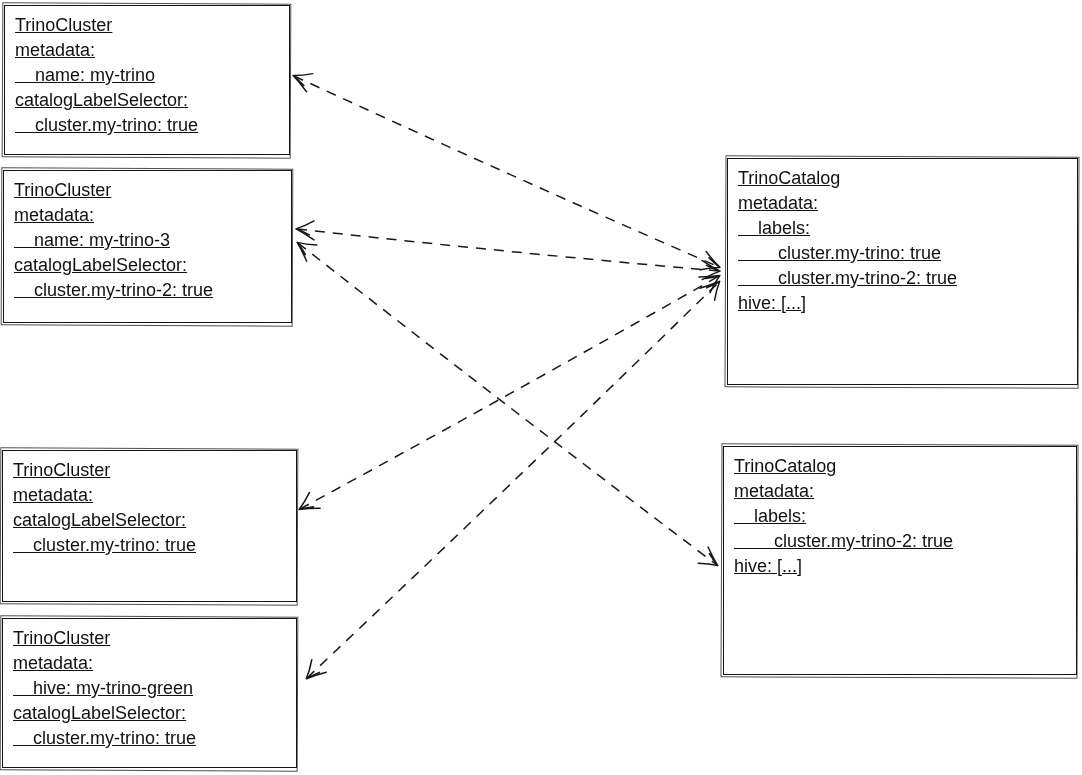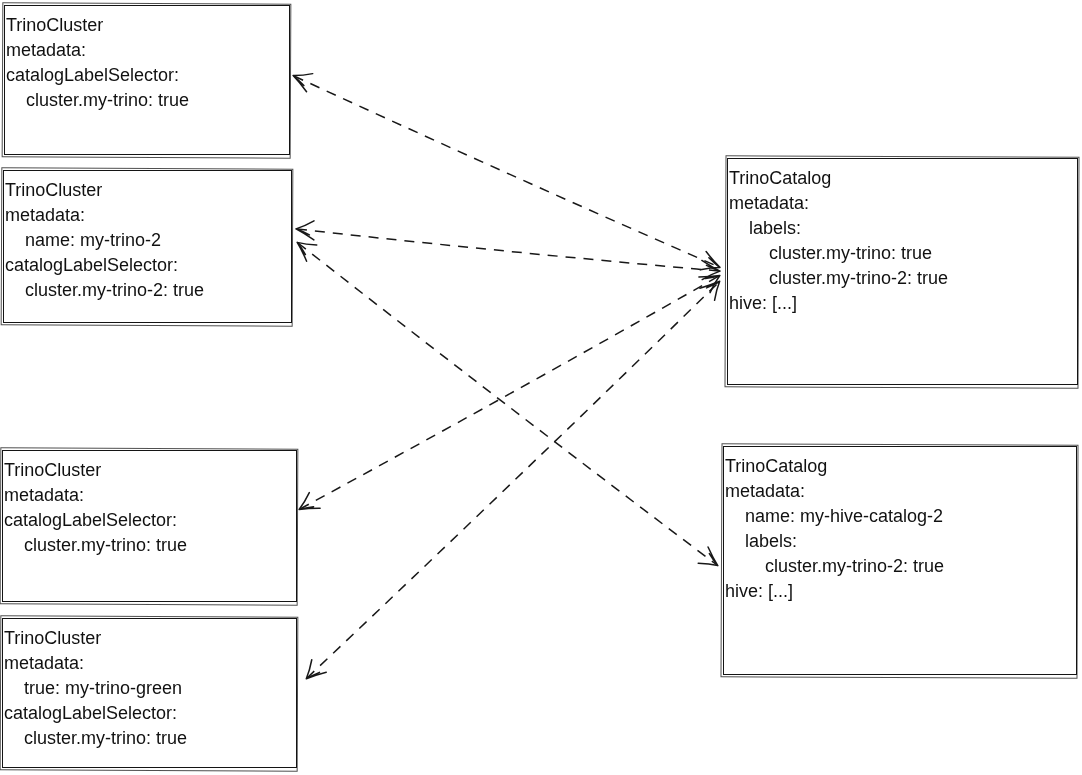--- a/index.html
+++ b/index.html
@@ -20,24 +20,25 @@
     stroke:#181818;
     stroke-width:1.5;
     stroke-dasharray:10 8;
     stroke-linecap:butt;
   }
   .node{
     position:absolute;
     background:#ffffff;
     border:1.8px solid #141414;
     box-sizing:border-box;
-    padding:7px 1px;
+    padding:7px 10px;
     color:#111111;
     font-size:18px;
     line-height:25px;
+    text-decoration:underline;
   }
   
   .node::before{
     content:"";
     position:absolute;
     inset:-3px -2px -4px -3px;
     border:1px solid rgba(20,20,20,0.75);
     transform:rotate(0.25deg);
     pointer-events:none;
   }
@@ -61,58 +62,58 @@
   <path d="M294,76 Q505.4752039023681,173.78030545284582 719,267" class="edge" marker-start="url(#ah)" marker-end="url(#ah)"></path>
       <path d="M297,229 Q507.7524080656894,252.48770943521632 719,271" class="edge" marker-start="url(#ah)" marker-end="url(#ah)"></path>
       <path d="M298,243 Q505.9766377910819,405.98226324700835 717,565" class="edge" marker-start="url(#ah)" marker-end="url(#ah)"></path>
       <path d="M300,509 Q510.7149927197785,394.6849010711896 719,276" class="edge" marker-start="url(#ah)" marker-end="url(#ah)"></path>
       <path d="M307,678 Q514.7324220427621,481.8024188929747 719,282" class="edge" marker-start="url(#ah)" marker-end="url(#ah)"></path>
     </svg>
 
   <div class="node" style="left:4px;top:5px;width:286px;height:150px;">
     <div class="ln">TrinoCluster</div>
     <div class="ln">metadata:</div>
+    <div class="ln">    name: my-trino</div>
     <div class="ln">catalogLabelSelector:</div>
     <div class="ln">    cluster.my-trino: true</div>
   </div>
 
   <div class="node" style="left:3px;top:170px;width:289px;height:153px;">
     <div class="ln">TrinoCluster</div>
     <div class="ln">metadata:</div>
-    <div class="ln">    name: my-trino-2</div>
+    <div class="ln">    name: my-trino-3</div>
     <div class="ln">catalogLabelSelector:</div>
     <div class="ln">    cluster.my-trino-2: true</div>
   </div>
 
   <div class="node" style="left:2px;top:450px;width:295px;height:152px;">
     <div class="ln">TrinoCluster</div>
     <div class="ln">metadata:</div>
     <div class="ln">catalogLabelSelector:</div>
     <div class="ln">    cluster.my-trino: true</div>
   </div>
 
   <div class="node" style="left:2px;top:618px;width:295px;height:150px;">
     <div class="ln">TrinoCluster</div>
     <div class="ln">metadata:</div>
-    <div class="ln">    true: my-trino-green</div>
+    <div class="ln">    hive: my-trino-green</div>
     <div class="ln">catalogLabelSelector:</div>
     <div class="ln">    cluster.my-trino: true</div>
   </div>
 
   <div class="node" style="left:727px;top:158px;width:351px;height:227px;">
     <div class="ln">TrinoCatalog</div>
     <div class="ln">metadata:</div>
     <div class="ln">    labels:</div>
     <div class="ln">        cluster.my-trino: true</div>
     <div class="ln">        cluster.my-trino-2: true</div>
     <div class="ln">hive: [...]</div>
   </div>
 
   <div class="node" style="left:723px;top:446px;width:354px;height:229px;">
     <div class="ln">TrinoCatalog</div>
     <div class="ln">metadata:</div>
-    <div class="ln">    name: my-hive-catalog-2</div>
     <div class="ln">    labels:</div>
     <div class="ln">        cluster.my-trino-2: true</div>
     <div class="ln">hive: [...]</div>
   </div>
 
 </div>
 
 </body></html>

